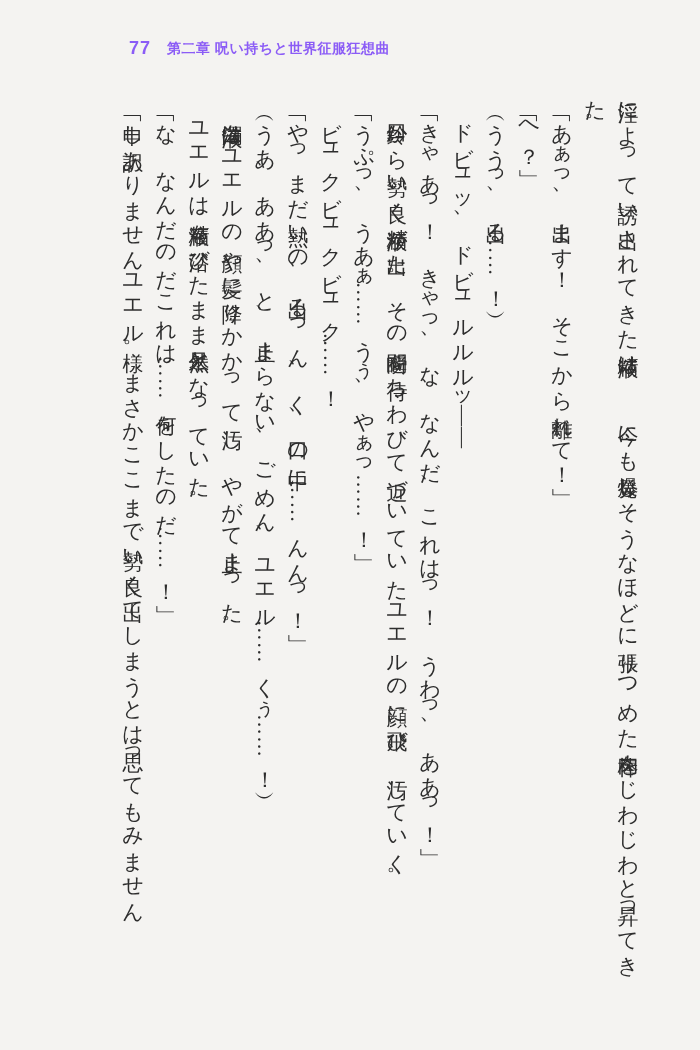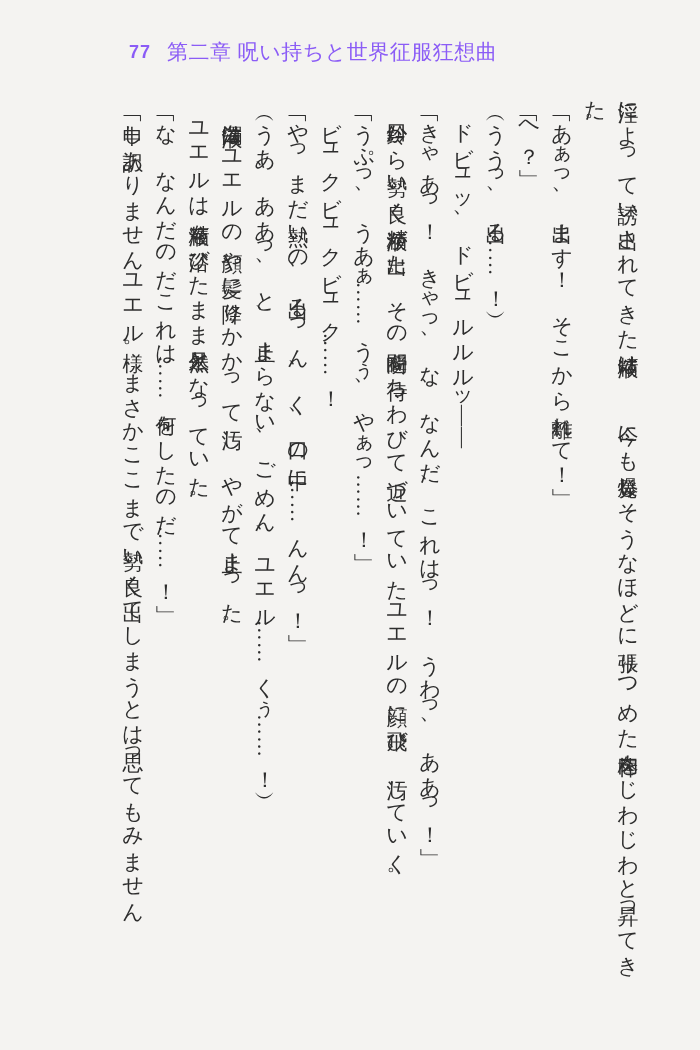--- a/index.html
+++ b/index.html
@@ -27,22 +27,22 @@
     color: #8b5cf6;
     white-space: nowrap;
     margin-left: 45px;
   }
   .page-number {
     font-size: 18px;
     font-weight: 700;
     letter-spacing: 1px;
   }
   .chapter-title {
-    font-size: 21px;
-    font-weight: 400;
+    font-size: 14px;
+    font-weight: 700;
     letter-spacing: 0.5px;
   }
   
   .text-body {
     position: absolute;
     top: 86px;
     right: 56px;
     width: 564px;
     height: 906px;
     writing-mode: vertical-rl;

